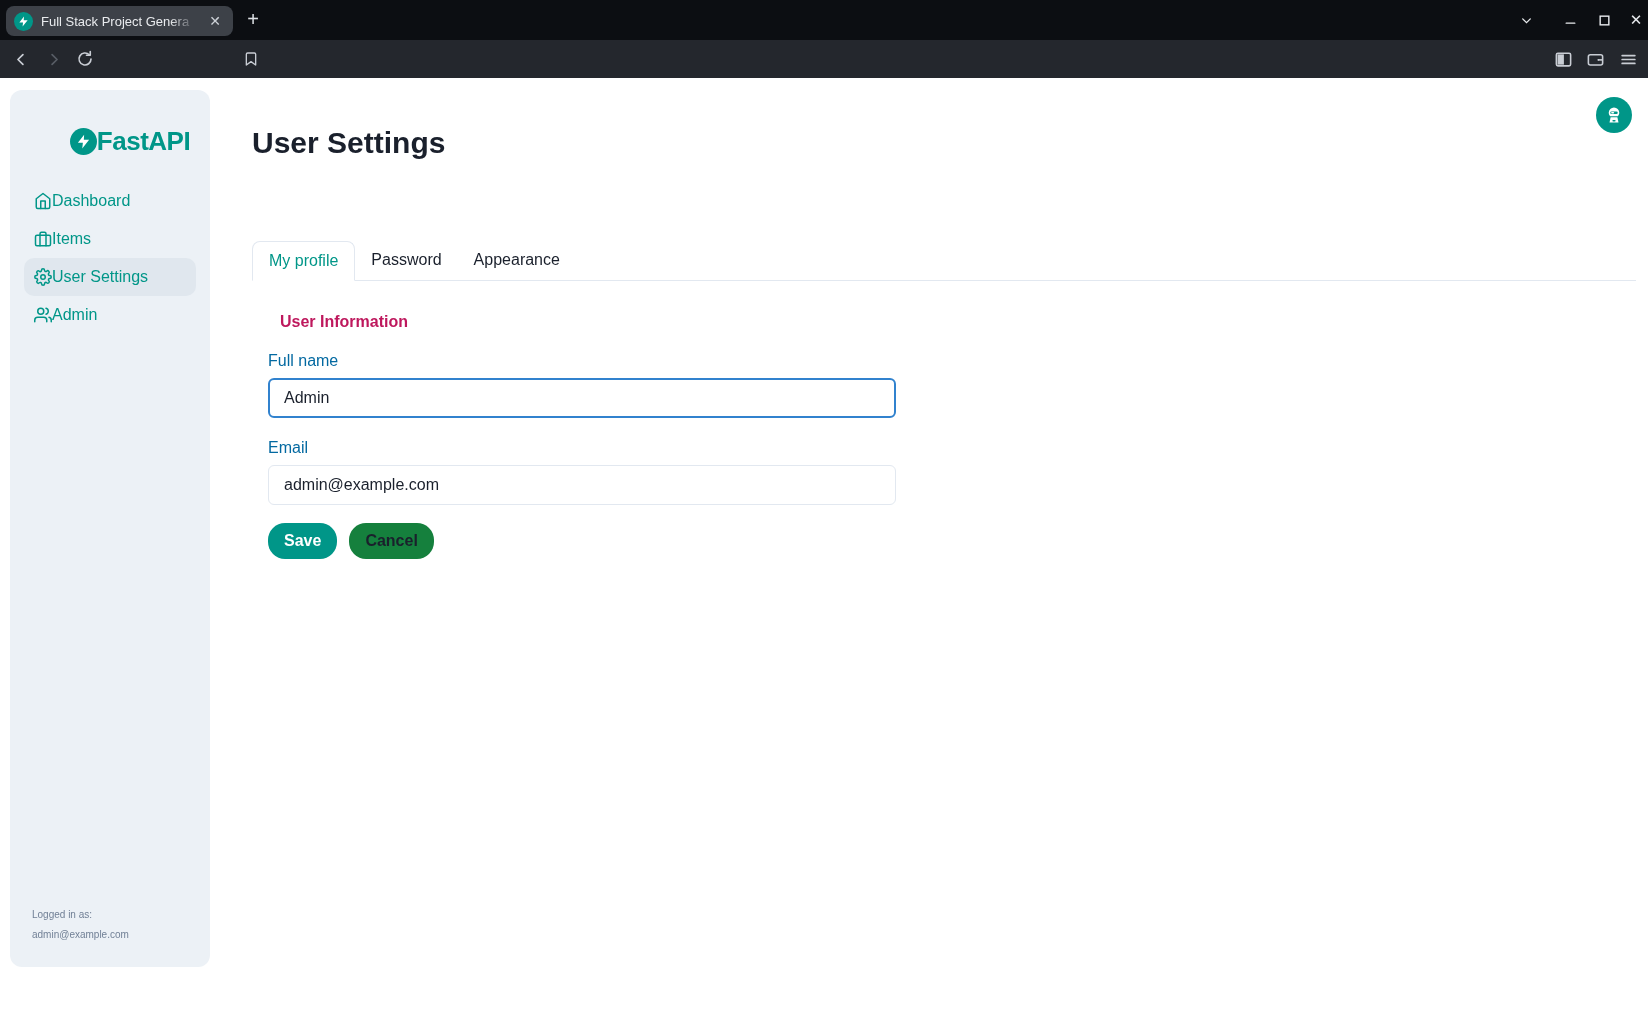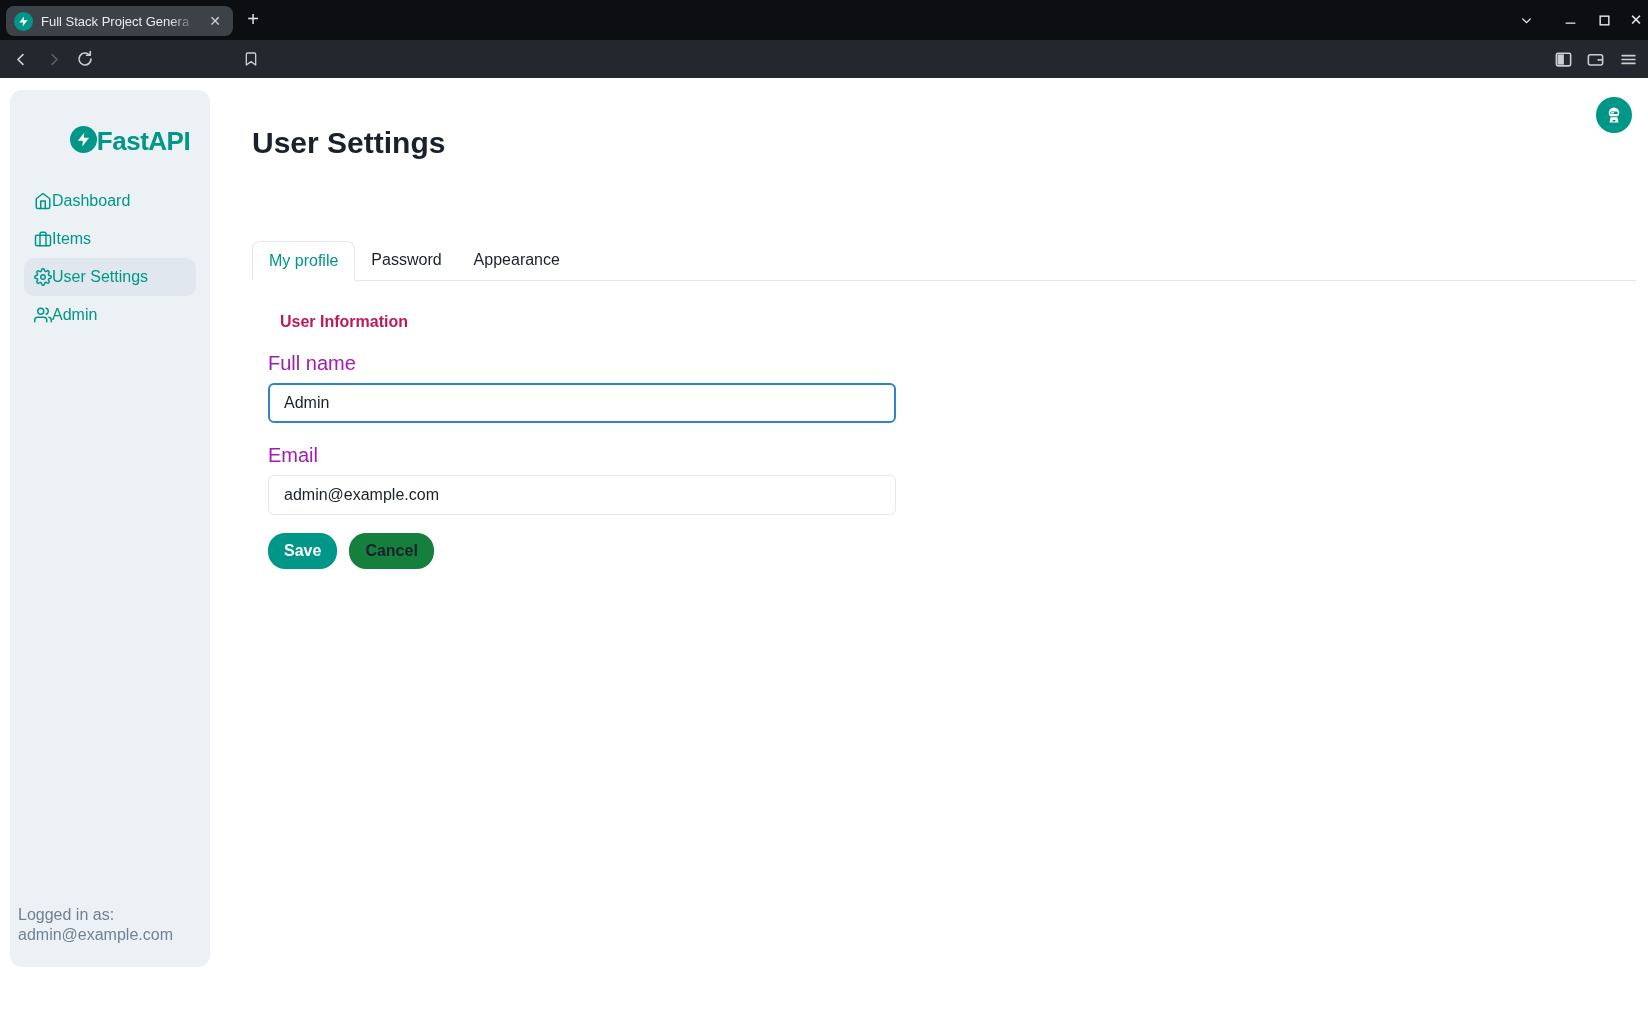--- a/index.html
+++ b/index.html
@@ -33,39 +33,39 @@
   .url-host{color:#eceef1;font-weight:bold;}
   .url-path{color:#9aa0a9;}
   .urlbar-right{margin-left:auto;display:flex;align-items:center;gap:14px;}
   .url-divider{width:1px;height:20px;background:#4a4f57;}
   .bat-wrap{position:relative;width:24px;height:24px;}
   .badge{position:absolute;right:-6px;top:-5px;min-width:14px;height:14px;border-radius:8px;
     background:#e0321f;color:#fff;font-size:9px;line-height:14px;text-align:center;padding:0 3px;box-sizing:border-box;}
   
   .page{position:absolute;left:0;top:78px;width:1648px;height:947px;background:#ffffff;}
   .sidebar{position:absolute;left:10px;top:12px;width:200px;height:877px;background:#ecf1f6;border-radius:12px;}
-  .logo{position:absolute;left:0;top:36px;width:240px;display:flex;justify-content:center;}
+  .logo{position:absolute;left:0;top:36px;width:240px;display:flex;align-items:center;justify-content:center;}
   .logo-badge{width:27px;height:27px;border-radius:50%;background:#009688;display:flex;align-items:center;justify-content:center;}
   .logo-text{color:#009688;font-size:26px;font-weight:bold;letter-spacing:-0.5px;}
   .nav{position:absolute;left:14px;right:14px;top:92px;}
   .nav-item{display:flex;align-items:center;height:38px;padding:0 10px;border-radius:10px;
     color:#009688;font-size:16px;cursor:pointer;}
   .nav-item.active{background:#e0e7ee;}
-  .sidebar-user{position:absolute;left:8px;bottom:22px;color:#718096;font-size:16px;line-height:20px;}
+  .sidebar-user{position:absolute;left:22px;bottom:22px;color:#718096;font-size:10px;line-height:20px;}
   .avatar-btn{position:absolute;right:16px;top:19px;width:36px;height:36px;border-radius:50%;
     background:#009688;display:flex;align-items:center;justify-content:center;cursor:pointer;}
   .main{position:absolute;left:210px;top:0;width:1438px;height:947px;box-sizing:border-box;padding:48px 12px 0 42px;}
   .page-title{font-size:30px;font-weight:bold;color:#1a202c;margin:0;}
   .tabs{display:flex;margin-top:48px;border-bottom:1px solid #e2e8f0;}
   .tab{padding:10px 16px;font-size:16px;color:#1a202c;cursor:pointer;margin-top:33px;}
   .tab.active{color:#009688;border:1px solid #e2e8f0;border-bottom:1px solid #ffffff;
     margin-bottom:-1px;border-radius:8px 8px 0 0;}
   .tab-panel{padding:20px 16px;}
   .section-title{font-size:16px;font-weight:bold;color:#be185d;margin:12px;}
-  .field-label{font-size:20px;color:#a21caf;margin-top:21px;}
+  .field-label{font-size:16px;color:#0369a1;margin-top:21px;}
   .text-input{display:block;width:628px;height:40px;box-sizing:border-box;margin-top:8px;
     border:1px solid #e2e8f0;border-radius:6px;font-size:16px;color:#1a202c;padding:0 15px;
     font-family:"Liberation Sans",sans-serif;background:#fff;outline:none;}
   .text-input.focused{border:2px solid #3182ce;padding:0 14px;}
   .btn-row{margin-top:18px;display:flex;gap:12px;}
   .btn{height:36px;border:none;border-radius:17px;font-size:16px;font-weight:bold;
     font-family:"Liberation Sans",sans-serif;padding:0 16px;cursor:pointer;}
   .btn-save{background:#009688;color:#ffffff;}
   .btn-cancel{background:#15803d;color:#1a202c;}
   svg{display:block;}

